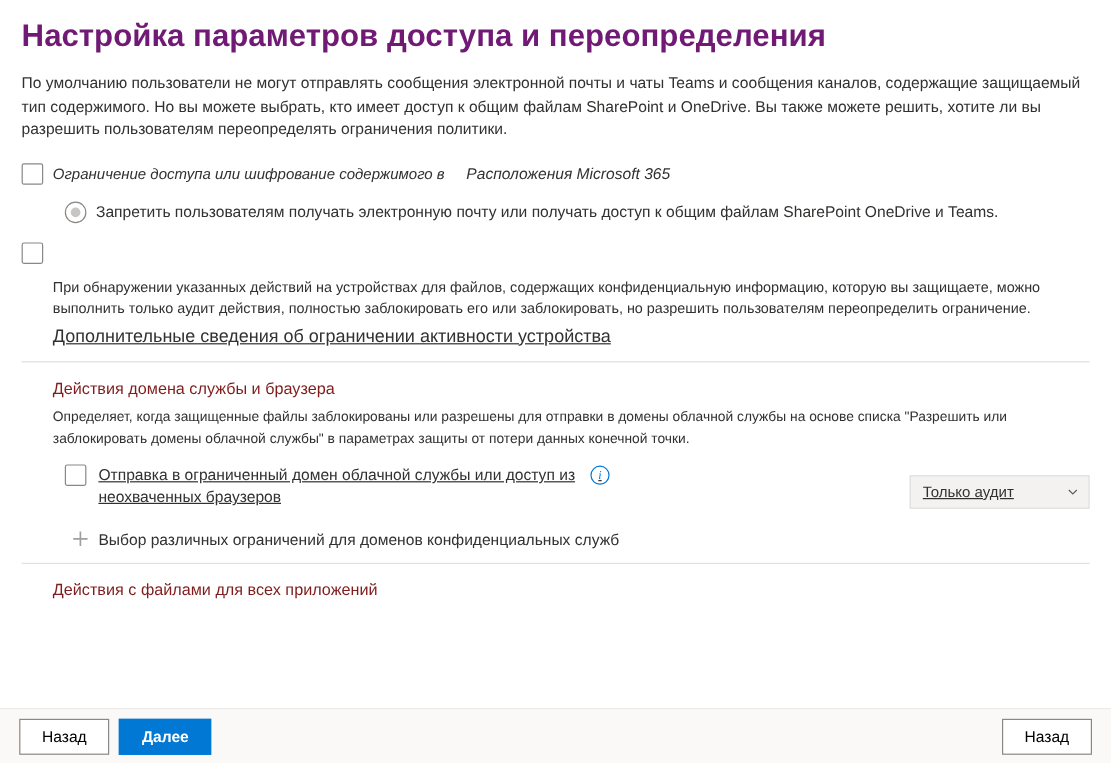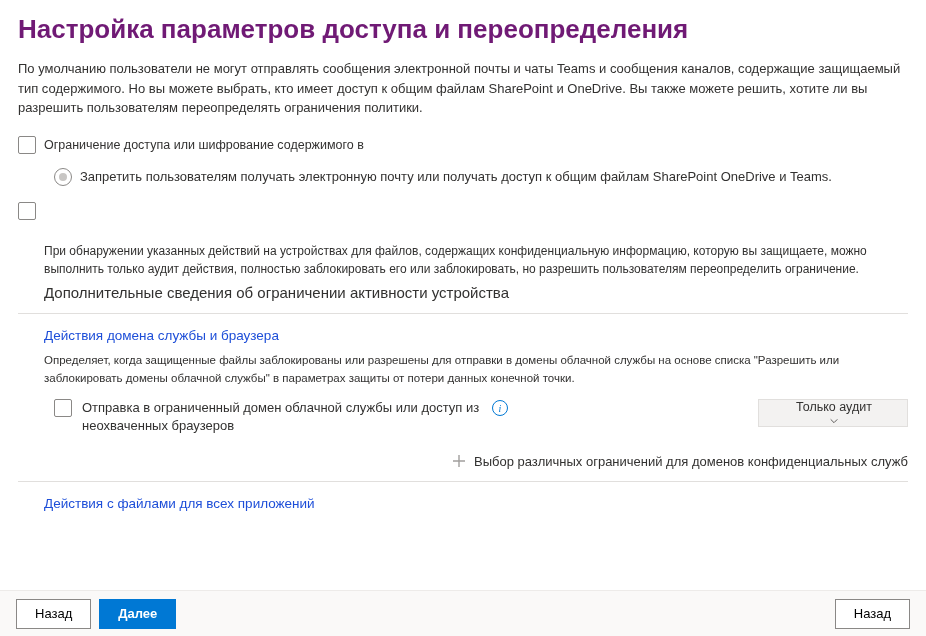--- a/index.html
+++ b/index.html
@@ -31,20 +31,21 @@
       margin-bottom: 18px;
     }
     .section {
       margin-bottom: 12px;
     }
     .check-row {
       display: flex;
       align-items: center;
       gap: 8px;
       margin-bottom: 8px;
+      font-style: italic;
     }
     .checkbox {
       width: 18px;
       height: 18px;
       border: 1px solid #8a8886;
       border-radius: 2px;
       background: #fff;
       flex-shrink: 0;
       cursor: pointer;
     }
@@ -86,52 +87,54 @@
     }
     .radio-label {
       font-size: 13px;
       color: #323130;
     }
     .sub-desc {
       font-size: 12px;
       color: #323130;
       line-height: 1.5;
       margin-left: 26px;
-      margin-top: 22px;
+      margin-top: 10px;
       margin-bottom: 6px;
     }
     .link-like {
       font-size: 15px;
       color: #323130;
       margin-left: 26px;
       margin-bottom: 8px;
+      text-decoration: underline;
     }
     .divider {
       border: none;
       border-top: 1px solid #e1dfdd;
       margin: 10px 0 14px 0;
     }
     .sub-section-title {
       font-size: 13.5px;
-      color: #1d4ed8;
+      color: #7f1d1d;
       margin-left: 26px;
       margin-bottom: 8px;
     }
     .sub-section-desc {
       font-size: 11.5px;
       color: #323130;
       line-height: 1.6;
       margin-left: 26px;
       margin-bottom: 12px;
     }
     .option-row {
       display: flex;
-      align-items: flex-start;
+      align-items: flex-end;
       margin-left: 36px;
       gap: 10px;
+      text-decoration: underline;
     }
     .option-check-label {
       display: flex;
       align-items: flex-start;
       gap: 10px;
       flex: 1;
     }
     .option-text {
       font-size: 13px;
       color: #323130;
@@ -160,35 +163,33 @@
       background: #f3f2f1;
       border: 1px solid #e1dfdd;
       display: flex;
       align-items: center;
       justify-content: space-between;
       padding: 0 8px 0 10px;
       font-size: 12.5px;
       color: #323130;
       margin-left: 60px;
       cursor: pointer;
-      flex-direction: column;
     }
     .chevron {
       width: 10px;
       height: 10px;
     }
     .add-row {
       display: flex;
       align-items: center;
       gap: 8px;
       margin-left: 42px;
       margin-top: 18px;
       margin-bottom: 10px;
       cursor: pointer;
-      justify-content: flex-end;
     }
     .plus-icon {
       width: 14px;
       height: 14px;
       color: #a19f9d;
     }
     .add-label {
       font-size: 13px;
       color: #323130;
     }
@@ -227,20 +228,21 @@
 <body>
 
 <div class="content">
   <h1>Настройка параметров доступа и переопределения</h1>
   <p class="intro">По умолчанию пользователи не могут отправлять сообщения электронной почты и чаты Teams и сообщения каналов, содержащие защищаемый тип содержимого. Но вы можете выбрать, кто имеет доступ к общим файлам SharePoint и OneDrive. Вы также можете решить, хотите ли вы разрешить пользователям переопределять ограничения политики.</p>
 
   <div class="section">
     <div class="check-row">
       <div class="checkbox"></div>
       <span class="check-label">Ограничение доступа или шифрование содержимого в</span>
+      <span class="check-label-tag">Расположения Microsoft 365</span>
     </div>
     <div class="radio-row">
       <div class="radio selected"></div>
       <span class="radio-label">Запретить пользователям получать электронную почту или получать доступ к общим файлам SharePoint OneDrive и Teams.</span>
     </div>
   </div>
 
   <div class="section">
     <div class="check-row">
       <div class="checkbox"></div>

